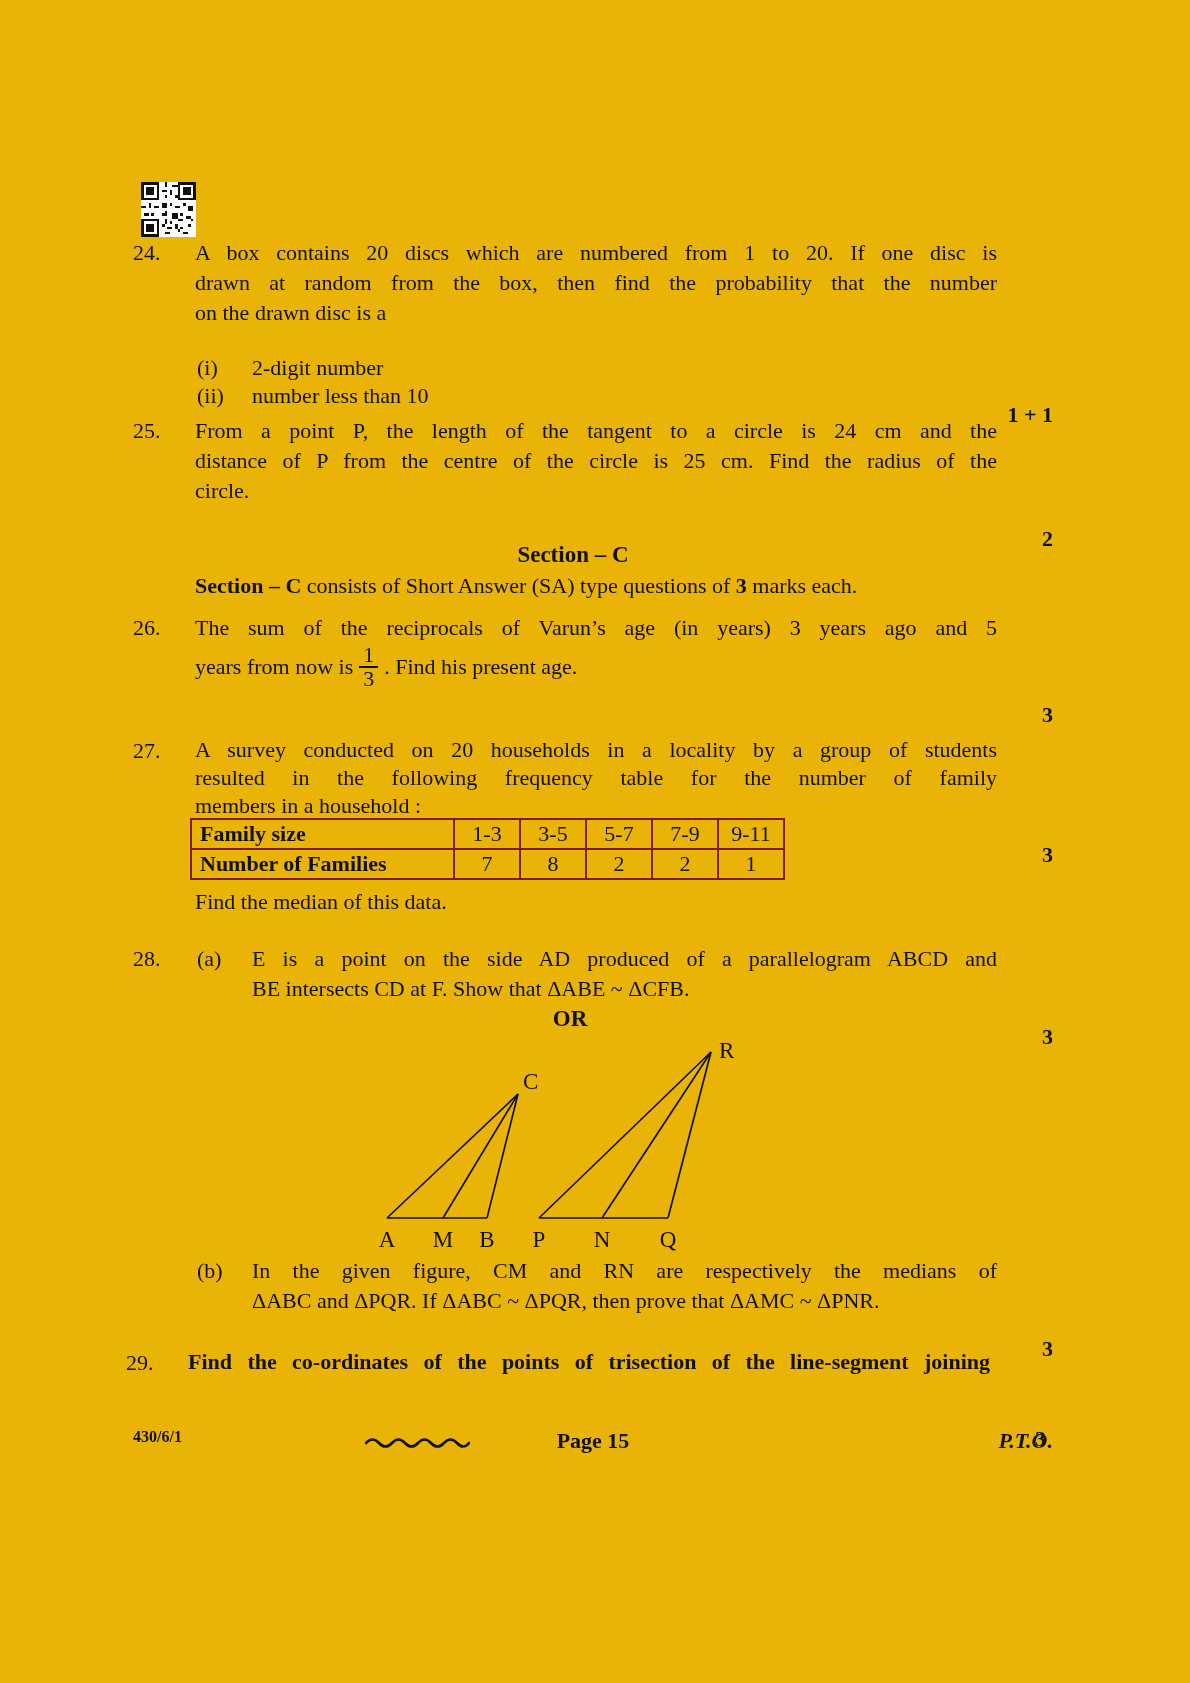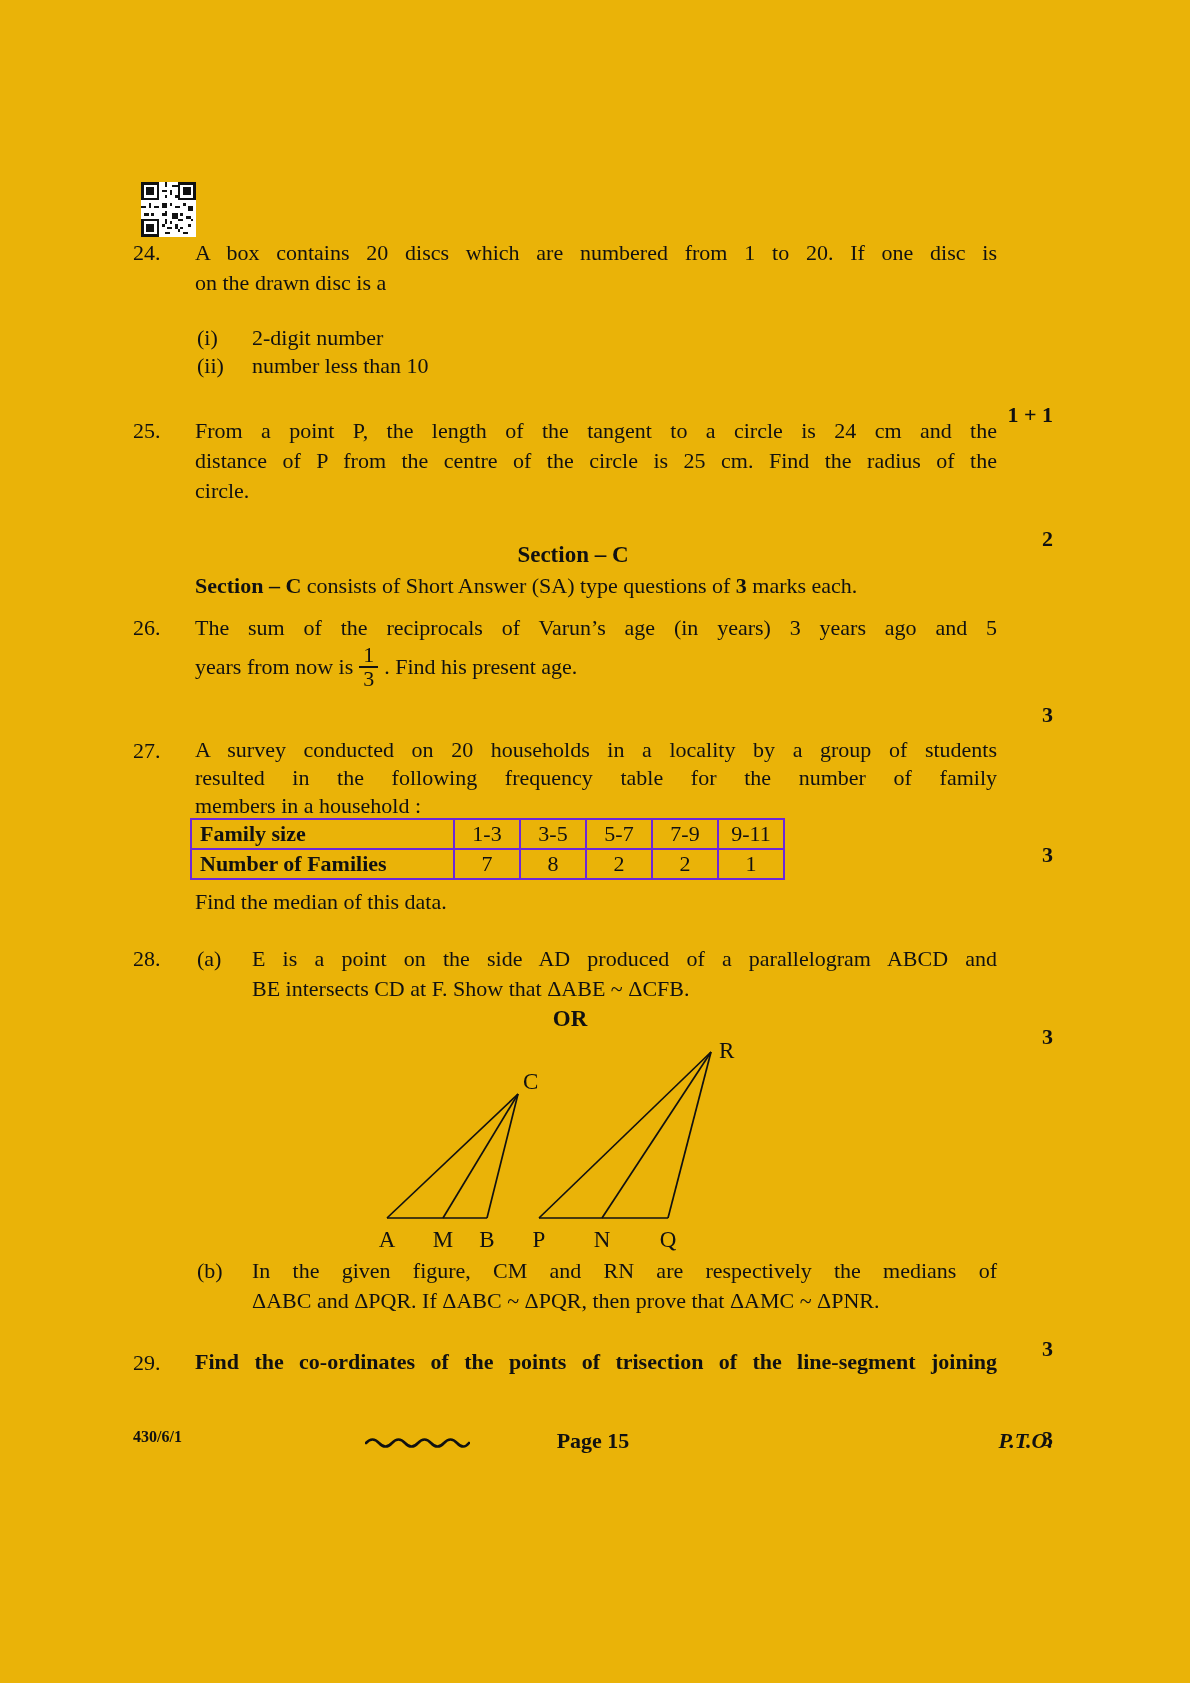--- a/index.html
+++ b/index.html
@@ -24,21 +24,21 @@
   .subitem .si-text{position:absolute; left:57px;}
   .center-head{position:absolute; left:133px; width:880px; text-align:center;
     font-weight:bold; font-size:23px; line-height:30px;}
   .subtitle{position:absolute; left:195px; font-size:22px; line-height:30px; white-space:nowrap;}
   .fracline{position:relative; height:48px; display:flex; align-items:center;}
   .frac{display:inline-block; text-align:center; margin:0 6px; vertical-align:middle;}
   .frac .fnum{display:block; padding:0 4px; border-bottom:2px solid #111; line-height:22px;}
   .frac .fden{display:block; line-height:22px;}
   .qtable{position:absolute; left:190px; top:818px; border-collapse:collapse;
     font-size:22px;}
-  .qtable td{border:2px solid #6d28d9; height:28px; padding:0 8px; text-align:center;}
+  .qtable td{border:2px solid #7f1d1d; height:28px; padding:0 8px; text-align:center;}
   .qtable td.labelcol{width:245px; text-align:left; font-weight:bold;}
   .qtable td.valcol{width:48px;}
   .figure-wrap{position:absolute; left:330px; top:1030px;}
   .footer{position:absolute; left:133px; top:1428px; width:920px; height:30px;}
   .footer .code{position:absolute; left:0; top:0; font-weight:bold; font-size:16px;}
   .footer .pagenum{position:absolute; left:0; width:920px; text-align:center;
     font-weight:bold; font-size:22px;}
   .footer .pto{position:absolute; right:0; top:0; font-weight:bold; font-style:italic; font-size:22px;}
   .footer .wave{position:absolute; left:232px; top:8px;}
   .qr{position:absolute; left:140px; top:182px;}
@@ -97,20 +97,21 @@
       <rect x="16" y="19" width="2" height="1"></rect>
         <rect x="18" y="16" width="1" height="1"></rect>
         <rect x="19" y="14" width="1" height="1"></rect>
     </g>
   </svg>
 
   <div class="qrow" style="left:133px; top:238px;">
     <span class="qnum">24.</span>
     <div class="qbody" style="width:802px;">
       <div class="line jl">A box contains 20 discs which are numbered from 1 to 20. If one disc is</div>
+      <div class="line jl">drawn at random from the box, then find the probability that the number</div>
       <div class="line ll">on the drawn disc is a</div>
       <div class="subitems">
         <div class="subitem">
           <span class="si-label">(i)</span>
           <span class="si-text">2-digit number</span>
         </div>
         <div class="subitem">
           <span class="si-label">(ii)</span>
           <span class="si-text">number less than 10</span>
         </div>
@@ -221,21 +222,21 @@
 
   <div class="qrow" style="left:133px; top:1256px;">
     <span class="sublabel">(b)</span>
     <div class="qbody indent2" style="width:745px;">
       <div class="line jl">In the given figure, CM and RN are respectively the medians of</div>
       <div class="line ll">ΔABC and ΔPQR. If ΔABC ~ ΔPQR, then prove that ΔAMC ~ ΔPNR.</div>
     </div>
     <span class="marks" style="top:30px;">3</span>
   </div>
 
-  <div class="qrow" style="left:133px; top:1348px;">
+  <div class="qrow" style="left:126px; top:1348px;">
     <span class="qnum">29.</span>
     <div class="qbody" style="width:802px;font-weight:bold;">
       <div class="line h28 jl">Find the co-ordinates of the points of trisection of the line-segment joining</div>
     </div>
     <span class="marks" style="top:28px;">3</span>
   </div>
 
   <div class="footer">
     <span class="code">430/6/1</span>
     <svg class="wave" width="105" height="14" viewBox="0 0 105 14">

